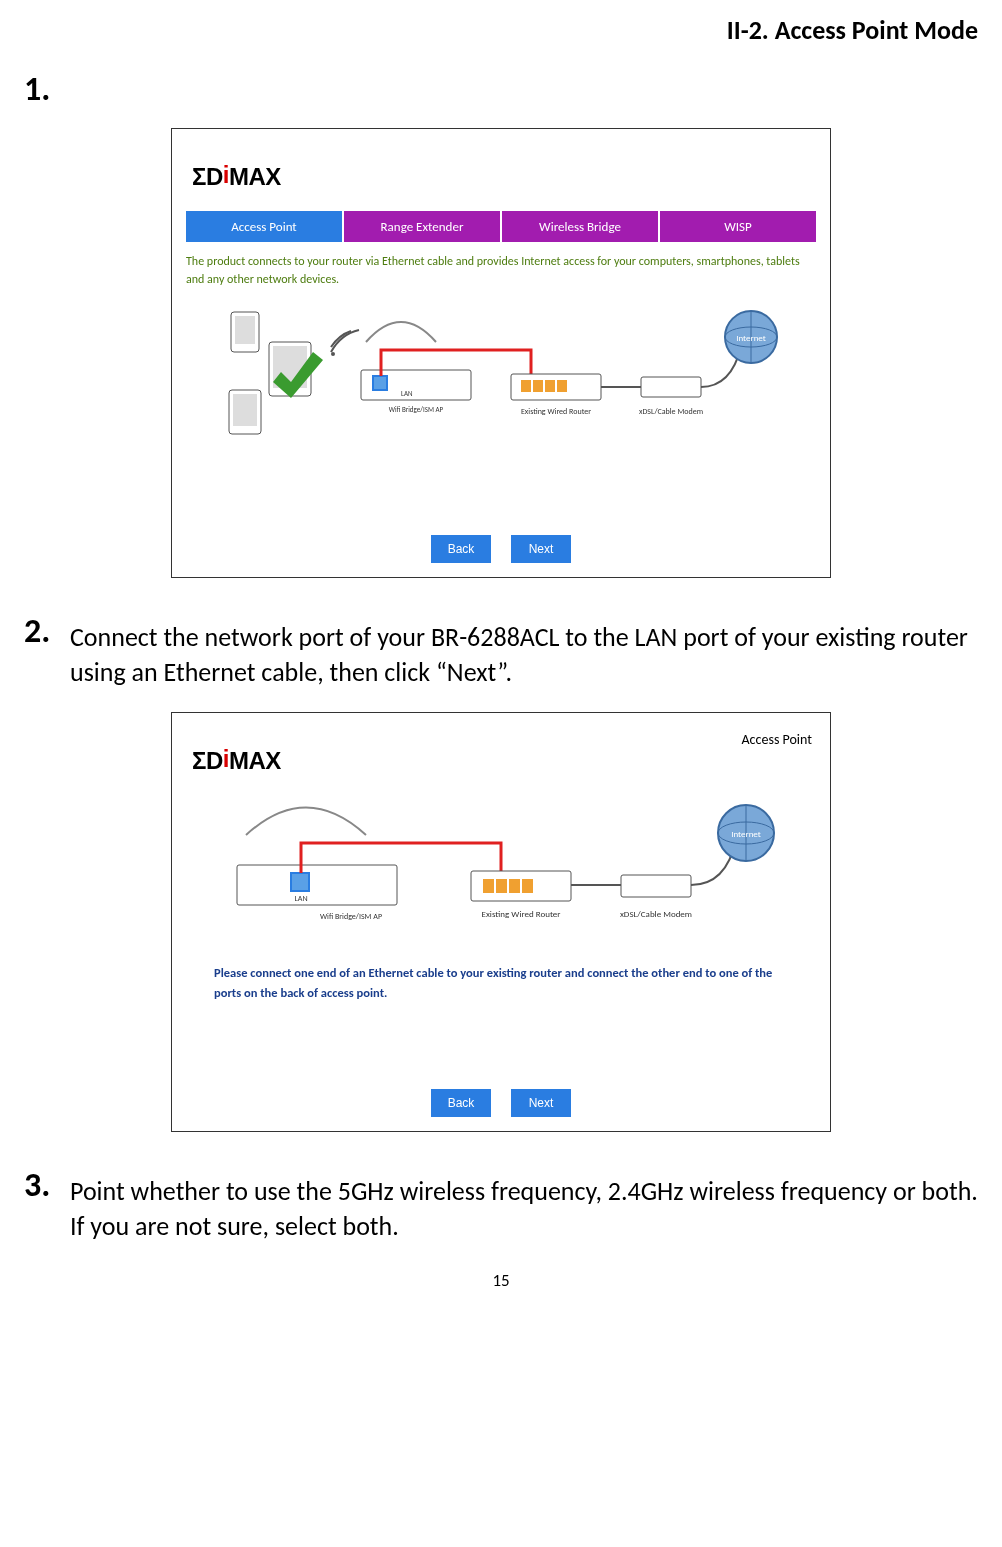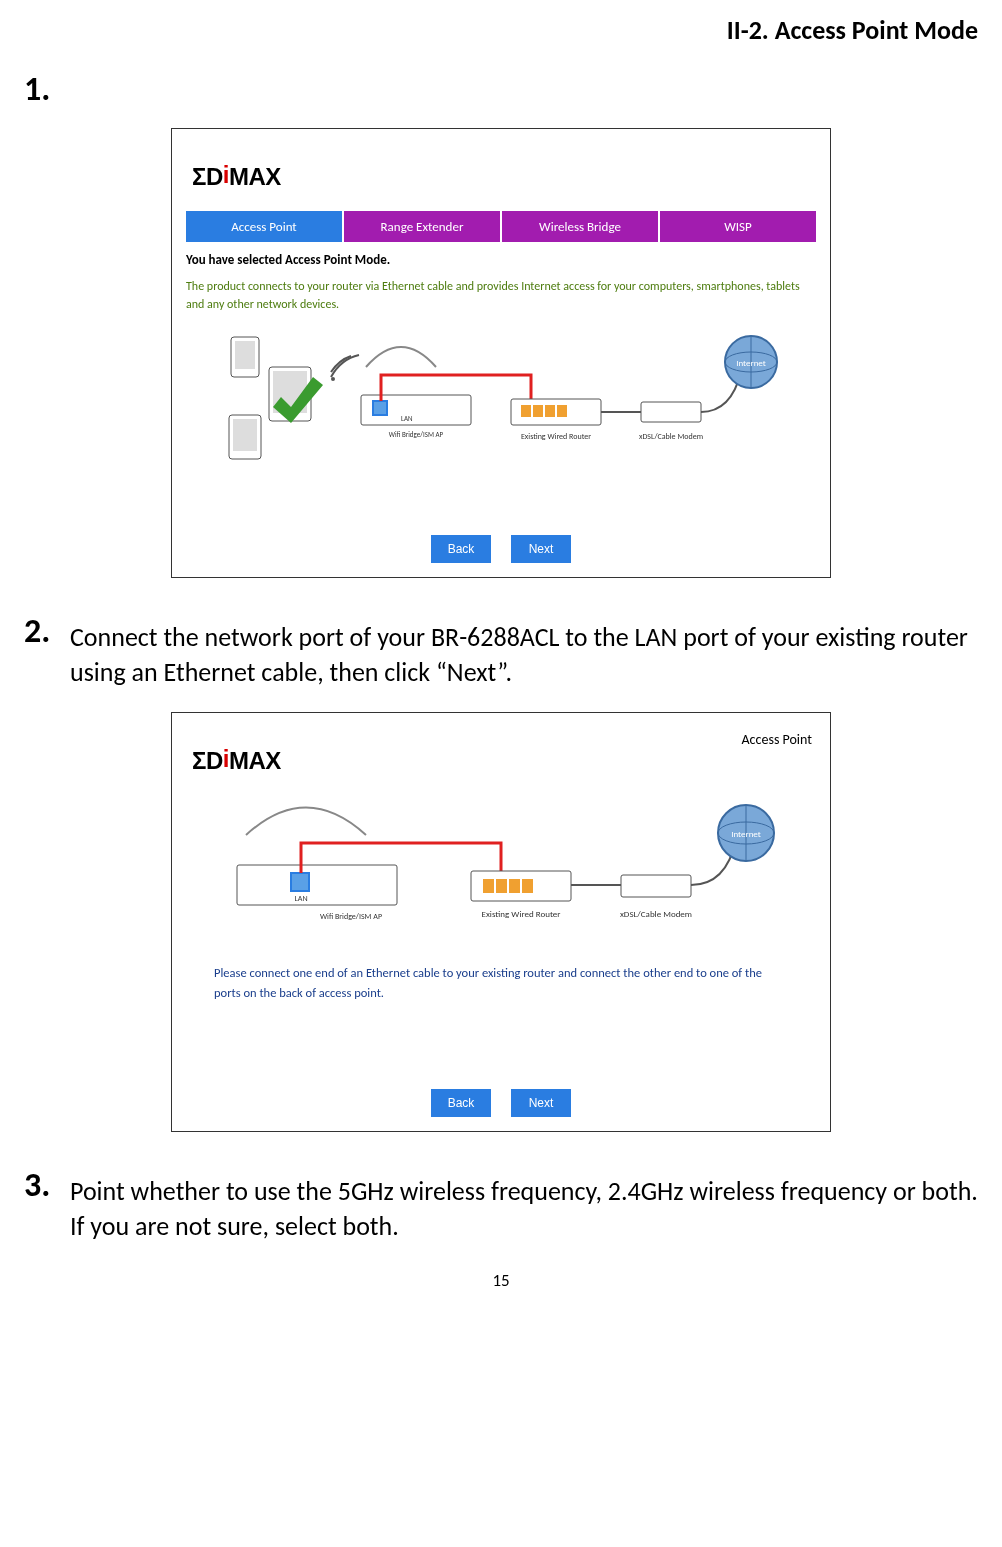--- a/index.html
+++ b/index.html
@@ -157,21 +157,20 @@
       <span>ΣD</span><span class="dot">i</span><span>MAX</span>
     </div>
 
     <div class="tabbar">
       <div class="tab tab-active">Access Point</div>
       <div class="tab tab-inactive">Range Extender</div>
       <div class="tab tab-inactive">Wireless Bridge</div>
       <div class="tab tab-inactive">WISP</div>
     </div>
 
-    <div class="shot-strong">You have selected Access Point Mode.</div>
     <div class="shot-desc">The product connects to your router via Ethernet cable and provides Internet access for your computers, smartphones, tablets and any other network devices.</div>
 
     <div class="diagram-zone">
       <svg viewBox="0 0 620 160" width="100%" height="160">
 
         <rect x="40" y="20" width="28" height="40" rx="3" fill="#fff" stroke="#555"></rect>
         <rect x="44" y="24" width="20" height="28" fill="#ddd"></rect>
         <rect x="38" y="98" width="32" height="44" rx="3" fill="#fff" stroke="#555"></rect>
         <rect x="42" y="102" width="24" height="32" fill="#ddd"></rect>
         <rect x="78" y="50" width="42" height="54" rx="3" fill="#fff" stroke="#555"></rect>
@@ -255,21 +254,21 @@
         <text x="465" y="122" font-size="9" fill="#333" text-anchor="middle">xDSL/Cable Modem</text>
 
         <path d="M500 90 q35 0 45 -45" stroke="#555" stroke-width="2" fill="none"></path>
         <circle cx="555" cy="38" r="28" fill="#7aa8d8" stroke="#3a6aa0" stroke-width="2"></circle>
         <ellipse cx="555" cy="38" rx="28" ry="11" fill="none" stroke="#3a6aa0"></ellipse>
         <line x1="555" y1="10" x2="555" y2="66" stroke="#3a6aa0"></line>
         <text x="555" y="42" font-size="9" fill="#fff" text-anchor="middle">Internet</text>
       </svg>
     </div>
 
-    <div class="shot-desc2" style="padding:0 28px;">Please connect one end of an Ethernet cable to your existing router and connect the other end to one of the ports on the back of access point.</div>
+    <div class="shot-desc2" style="padding:0 28px;font-weight:bold;">Please connect one end of an Ethernet cable to your existing router and connect the other end to one of the ports on the back of access point.</div>
 
     <div class="btnrow">
       <button class="btn">Back</button>
       <button class="btn">Next</button>
     </div>
   </div>
 </div>
 
 <div class="step" style="margin-bottom:0;">
   <div class="step-num">3.</div>

